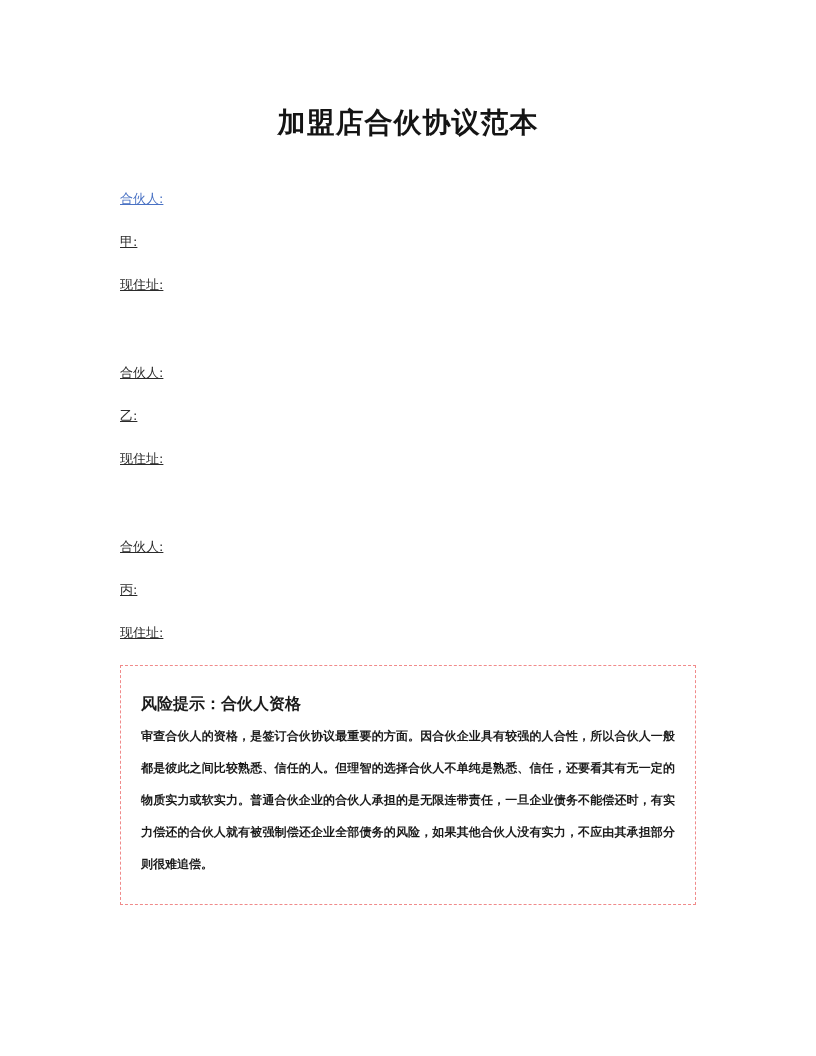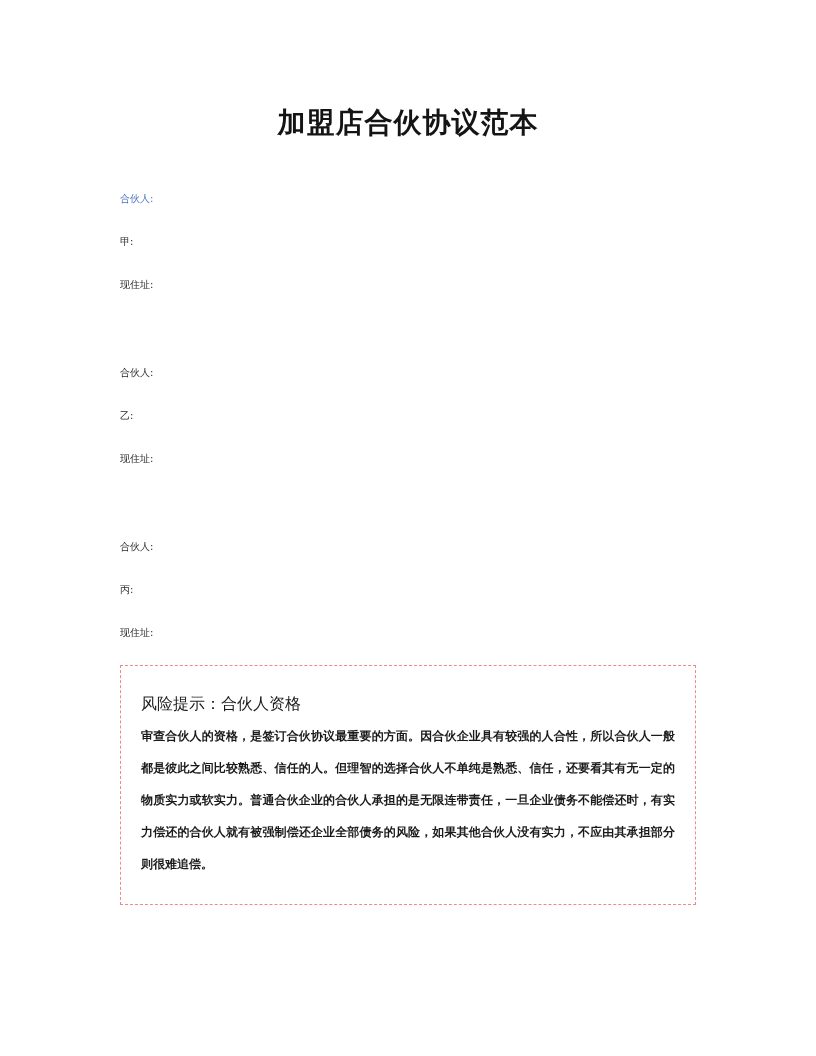--- a/index.html
+++ b/index.html
@@ -18,40 +18,41 @@
   }
   .doc-title {
     text-align: center;
     font-size: 28px;
     font-weight: bold;
     color: #141414;
     letter-spacing: 1px;
     margin-bottom: 46px;
   }
   .line {
-    font-size: 10px;
+    font-size: 13px;
     line-height: 21px;
     color: #2b2b2b;
     margin-bottom: 22px;
+    text-decoration: underline;
   }
   .line.link {
     color: #4a72c4;
   }
   .group-gap {
     height: 45px;
   }
   .risk-box {
     margin-top: 10px;
     border: 1px dashed #f08a8a;
     padding: 22px 20px 24px 20px;
     background: #ffffff;
   }
   .risk-title {
     font-size: 16px;
-    font-weight: normal;
+    font-weight: bold;
     color: #1a1a1a;
     line-height: 32px;
   }
   .risk-body {
     font-size: 12px;
     font-weight: bold;
     color: #1a1a1a;
     line-height: 32px;
     text-align: justify;
   }

